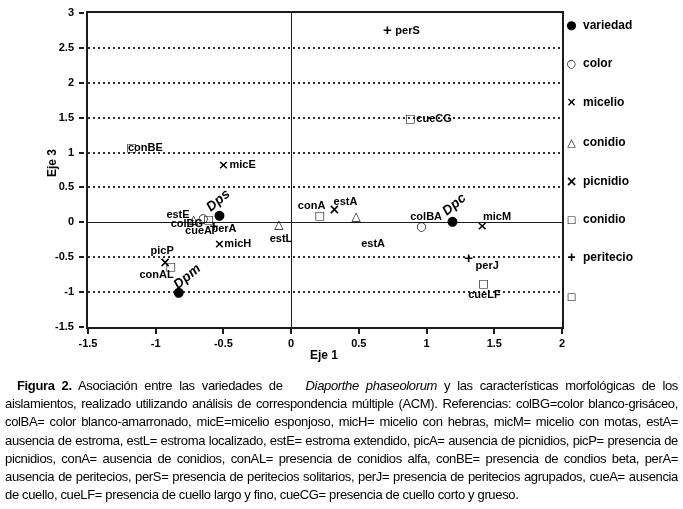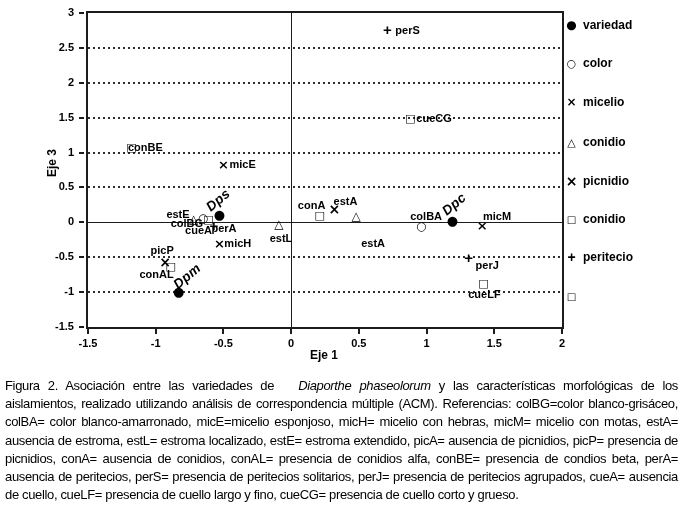--- a/index.html
+++ b/index.html
@@ -40,21 +40,21 @@
   .legend-mark.open-circle{font-size:11px;}
   .legend-mark.x-small{font-size:12px;font-weight:bold;}
   .legend-mark.triangle{font-size:11px;}
   .legend-mark.x-large{font-size:14px;font-weight:bold;}
   .legend-mark.square{font-size:10px;}
   .legend-mark.plus{font-size:14px;font-weight:bold;font-family:"Liberation Sans",sans-serif;}
   .legend-text{font:bold 12px "Liberation Sans",sans-serif;line-height:15px;width:70px;}
   .caption{position:absolute;left:5px;top:377px;width:673px;
       font:13px/18.2px "Liberation Sans",sans-serif;letter-spacing:-0.35px;
       text-align:justify;color:#000;}
-  .caption .b{font-weight:normal;}
+  .caption .b{font-weight:bold;margin-left:12px;}
   .caption .i{font-style:italic;margin-left:16px;}
 </style>
 </head>
 <body>
 
 <div class="page">
   <div class="chart">
     <div class="axis-title y-title" style="left:52px;top:163px;">Eje 3</div>
     <div class="plot">
         <div class="gridline" style="top: 33.8889px;"></div>

